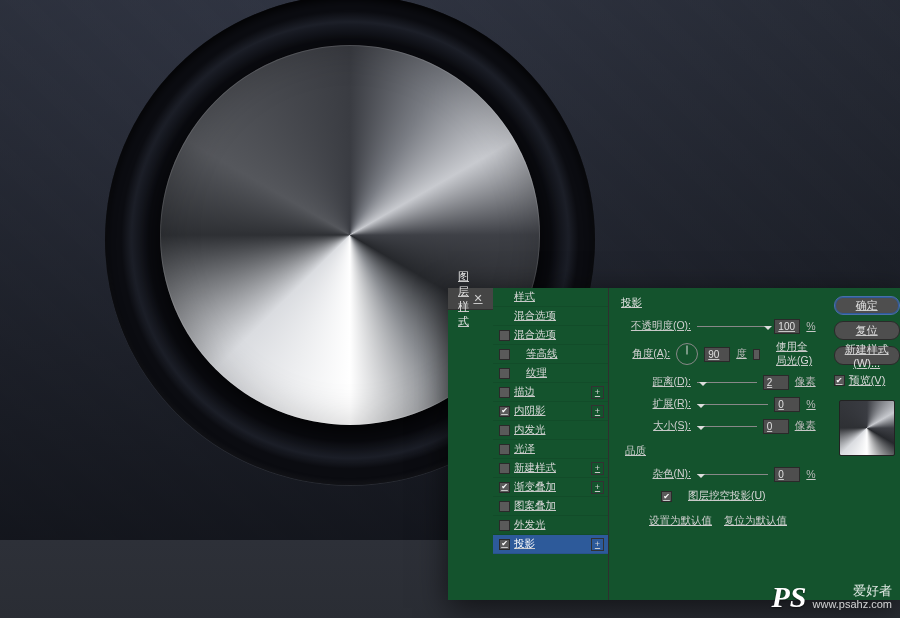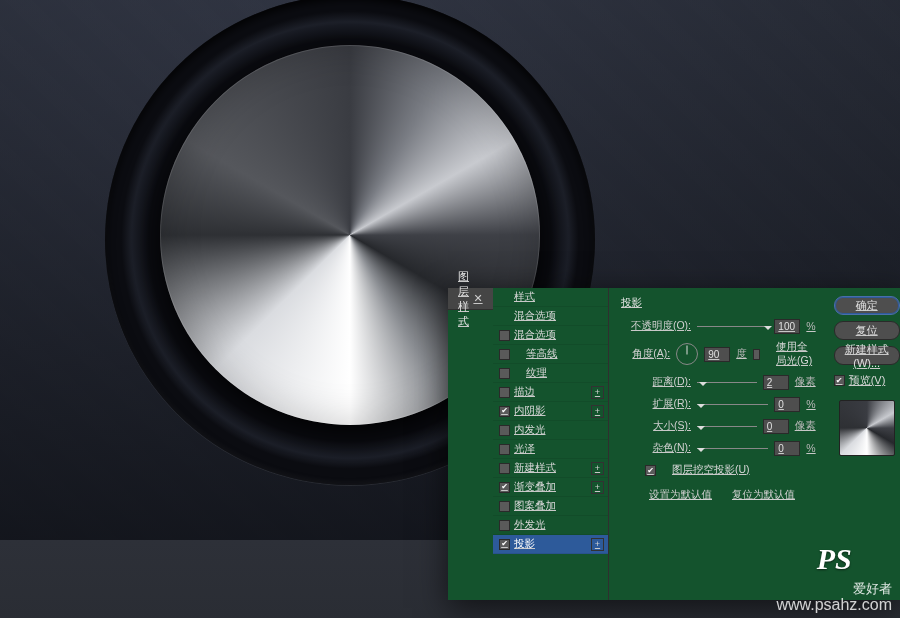--- a/index.html
+++ b/index.html
@@ -242,21 +242,21 @@
     width: 28px; height: 22px; border: 1px solid #2a2a2a;
     background: linear-gradient(135deg, #fff 0 50%, #222 50% 100%);
     flex-shrink: 0;
     position: relative;
   }
   .contour-swatch::after {
     content: ""; position: absolute; right: -11px; top: 50%;
     width: 0; height: 0; border: 3px solid transparent; border-top-color: #ccc;
   }
   .default-btns {
-    display: flex; gap: 20px; margin-left: 28px; margin-top: 4px;
+    display: flex; gap: 12px; margin-left: 28px; margin-top: 4px;
   }
   .link-btn {
     color: #d0d0d0; text-decoration: underline; cursor: pointer;
     font-size: 10.5px;
     border: none; background: none;
   }
 
   
   .actions-panel {
     width: 82px;
@@ -294,36 +294,35 @@
     border: 1px solid #222;
     border-radius: 2px;
   }
 
   
   .watermark {
     position: absolute;
     right: 8px; bottom: 4px;
     display: flex; align-items: center; gap: 6px;
     color: rgba(255,255,255,0.85);
-    flex-direction: column;
   }
   .watermark .ps-mark {
     font-family: Georgia, serif;
     font-style: italic;
     font-weight: bold;
     font-size: 30px;
     color: #fff;
     text-shadow: 0 1px 2px rgba(0,0,0,0.6);
   }
   .watermark .wm-text {
     display: flex; flex-direction: column; line-height: 1.1;
     font-size: 13px;
     align-items: flex-end;
   }
-  .watermark .wm-sub { font-size: 16px; color: rgba(255,255,255,0.8); }
+  .watermark .wm-sub { font-size: 11px; color: rgba(255,255,255,0.8); }
 </style>
 </head>
 <body>
 
 <div class="canvas-area">
   <div class="knob-recess"></div>
   <div class="knob-dial"></div>
   <div class="bottom-strip"></div>
 </div>
 
@@ -456,33 +455,34 @@
       <div class="field-row">
         <span class="field-label">大小(S):</span>
         <div class="slider-ctl">
           <div class="slider-track"></div>
           <div class="slider-thumb" style="left:0"></div>
         </div>
         <input class="num-input" value="0" style="">
         <span class="unit">像素</span>
       </div>
 
+      <div class="sub-title" style="margin-top:4px">品质</div>
 
 
       <div class="field-row">
         <span class="field-label">杂色(N):</span>
         <div class="slider-ctl">
           <div class="slider-track"></div>
           <div class="slider-thumb" style="left:0"></div>
         </div>
         <input class="num-input" value="0" style="">
         <span class="unit">%</span>
       </div>
 
-      <div class="field-row" style="margin-left:24px">
+      <div class="field-row" style="margin-left:40px">
         <label class="chk-inline">
           <span class="chk-box" data-on="true"></span>
           <span>图层挖空投影(U)</span>
         </label>
       </div>
 
       <div class="default-btns">
         <button class="link-btn">设置为默认值</button>
         <button class="link-btn">复位为默认值</button>
       </div>

